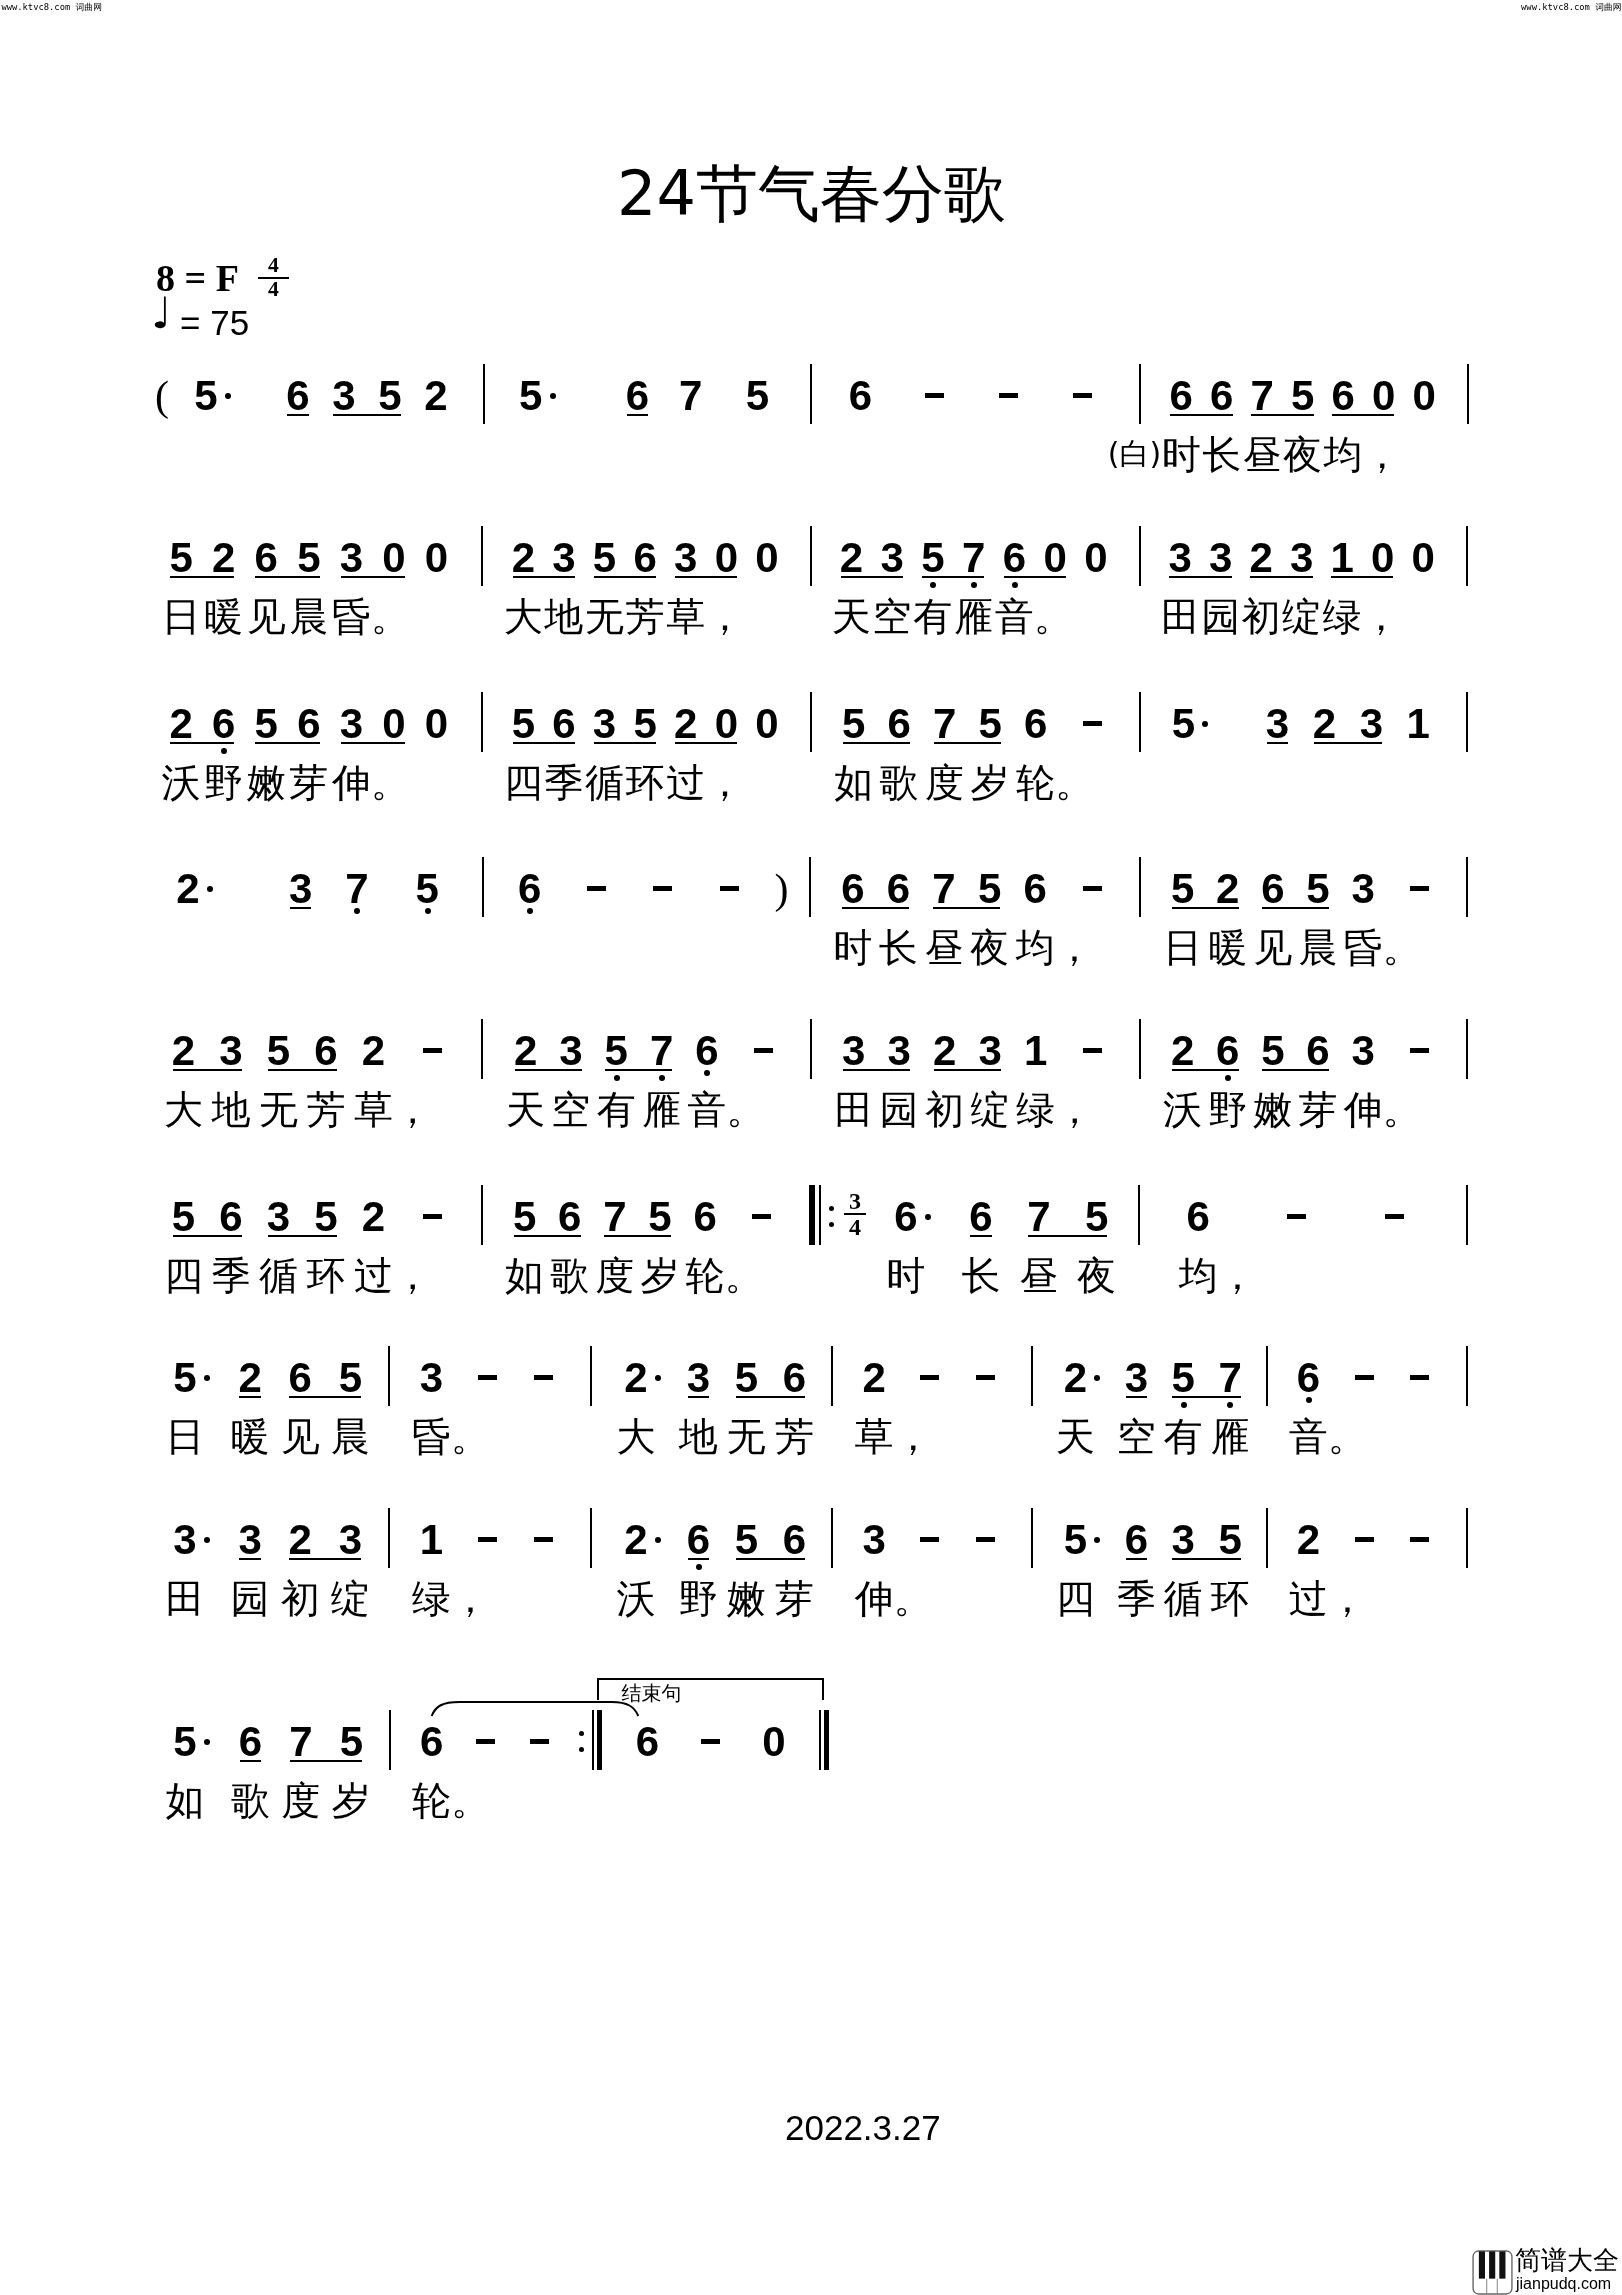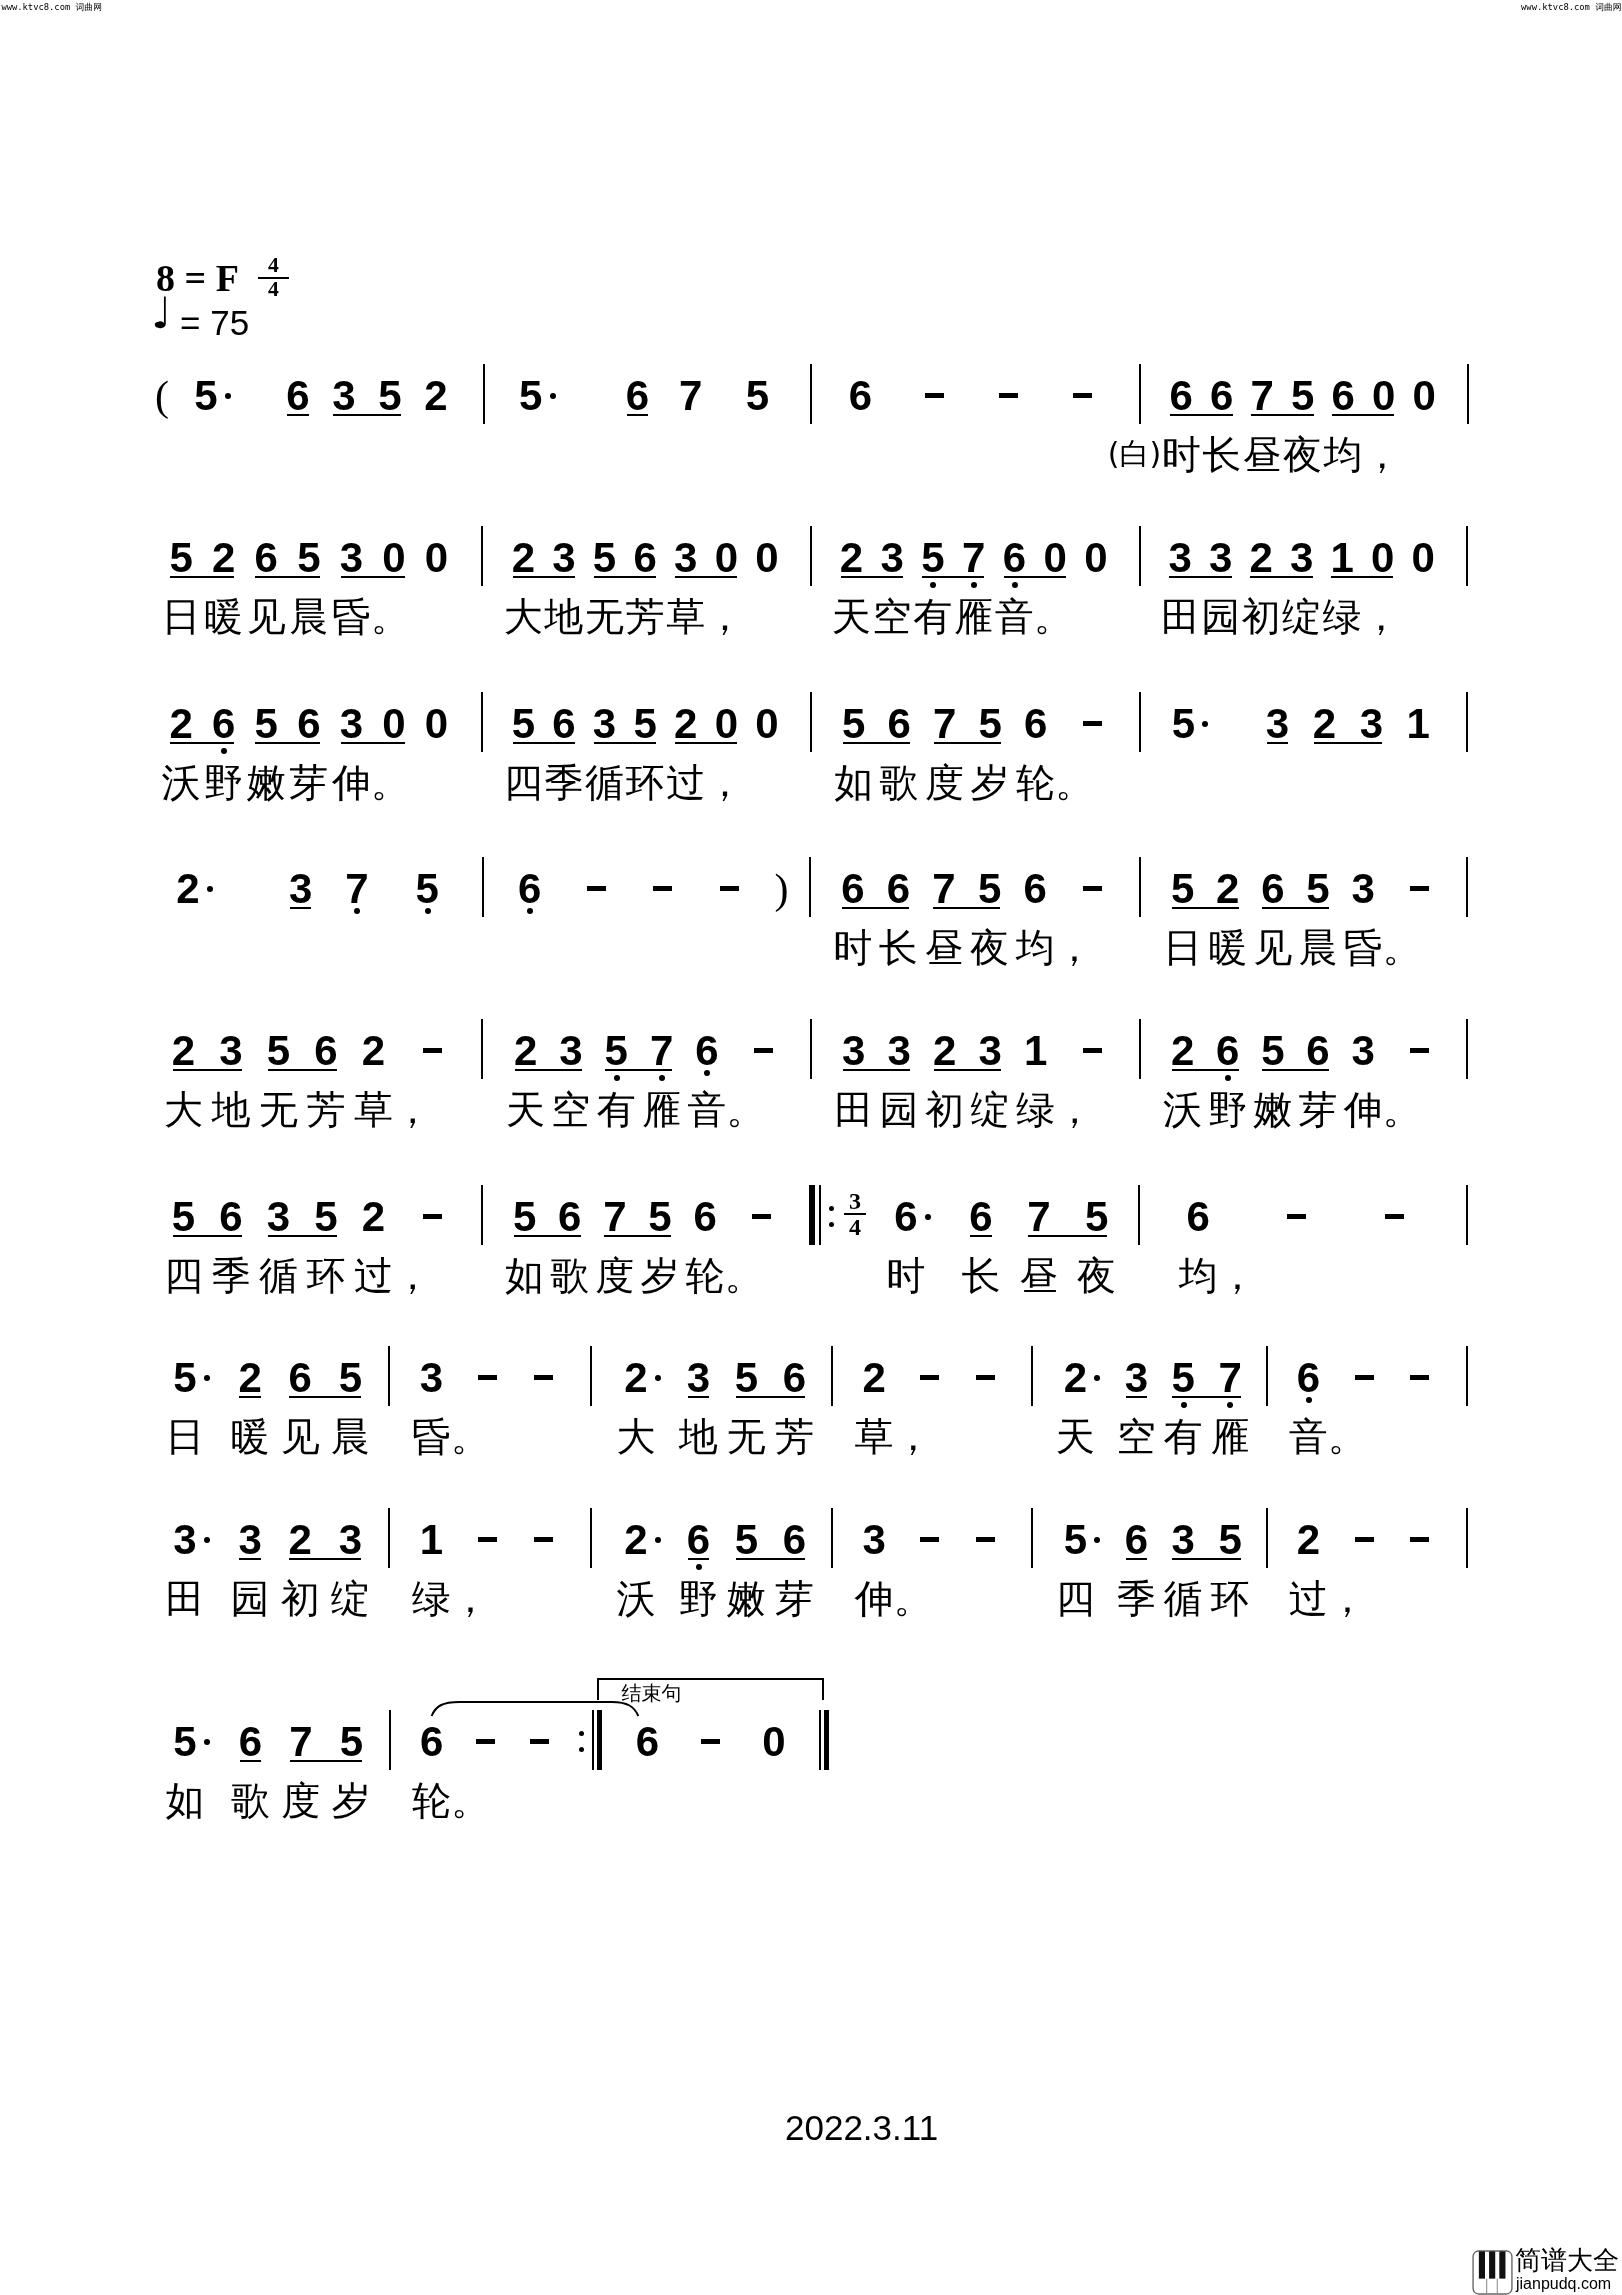--- a/index.html
+++ b/index.html
@@ -76,20 +76,21 @@
 
   .tie { position: absolute; left: 426px; top: 1696px; }
 </style>
 </head>
 <body>
 
 <div id="page">
   <div class="wm wm-left">www.ktvc8.com 词曲网</div>
   <div class="wm wm-right">www.ktvc8.com 词曲网</div>
 
+  <h1 class="title">24节气春分歌</h1>
 
   <div class="key">8 = F</div>
   <div class="frac">
     <span class="fnum">4</span>
     <span class="fline"></span>
     <span class="fnum">4</span>
   </div>
 
   <span class="tempo-note">♩</span>
   <span class="tempo-val">= 75</span>
@@ -1070,21 +1071,21 @@
             <span class="volta-label">结束句</span>
           </div>
         </div>
       </div>
     </div>
 
   <svg class="tie" width="220" height="24" viewBox="0 0 325 36">
     <path d="M6 30 C 12 15, 22 9, 48 9 L 276 9 C 300 9, 310 16, 316 30" fill="none" stroke="#000" stroke-width="3"></path>
   </svg>
 
-  <div class="date">2022.3.11</div>
+  <div class="date">2022.3.27</div>
 
   <svg class="logo-icon" width="41" height="45" viewBox="0 0 60 66">
     <rect x="1.5" y="1.5" width="57" height="63" rx="8" fill="#fff" stroke="#666" stroke-width="2"></rect>
     <rect x="10" y="2" width="9" height="40" fill="#111"></rect>
     <rect x="25" y="2" width="9" height="40" fill="#111"></rect>
     <rect x="40" y="2" width="9" height="40" fill="#111"></rect>
     <line x1="21.5" y1="42" x2="21.5" y2="64" stroke="#888" stroke-width="1.5"></line>
     <line x1="37" y1="42" x2="37" y2="64" stroke="#888" stroke-width="1.5"></line>
   </svg>
   <div class="logo-name">简谱大全</div>

